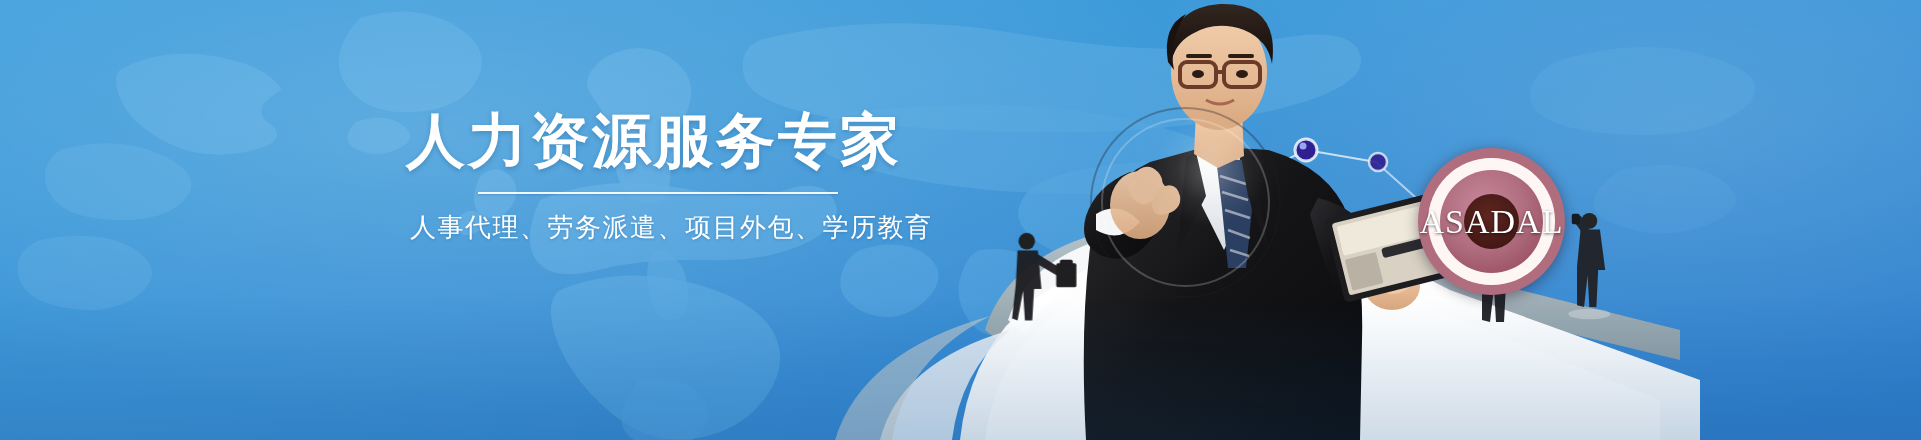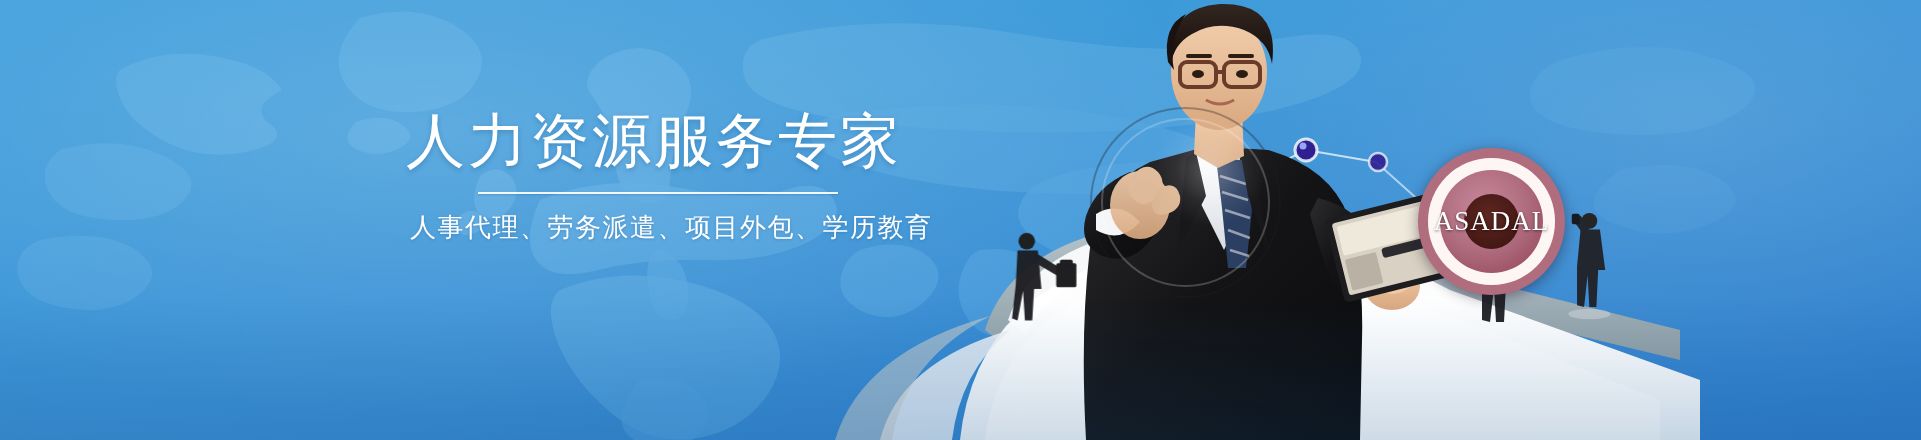--- a/index.html
+++ b/index.html
@@ -43,21 +43,21 @@
   }
   .worldmap svg{ width:100%; height:100%; display:block; }
 
   
   .headline-block{
     position:absolute; left:406px; top:112px; width:470px;
   }
   .headline{
     font-size:59px;
     line-height:1;
-    font-weight:normal;
+    font-weight:bold;
     color:#ffffff;
     letter-spacing:3px;
     text-shadow:0 2px 5px rgba(17,72,125,.30);
     white-space:nowrap;
   }
   .divider{
     margin-top:21px;
     margin-left:72px;
     width:360px; height:2px;
     background:rgba(255,255,255,.92);
@@ -108,21 +108,21 @@
     color:#ffffff;
     letter-spacing:1px;
     z-index:5;
     text-shadow:0 1px 3px rgba(0,0,0,.55);
     white-space:nowrap;
   }
 
   #badge-best{ left:1123px; top:140px; width:125px; height:125px; }
   #badge-best .badge-label{ font-size:27px; }
   #badge-asadal{ left:1418px; top:148px; width:147px; height:147px; }
-  #badge-asadal .badge-label{ font-size:27px; }
+  #badge-asadal .badge-label{ font-size:34px; }
 
   .badge-glass{
     position:absolute; border-radius:50%;
     border:2px solid rgba(255,255,255,.30);
     pointer-events:none;
   }
   #glass-best-1{ left:1101px; top:118px; width:169px; height:169px; border-color:rgba(255,255,255,.22); }
   #glass-best-2{ left:1090px; top:107px; width:191px; height:191px; border-color:rgba(30,30,40,.33); }
 </style>
 </head>

